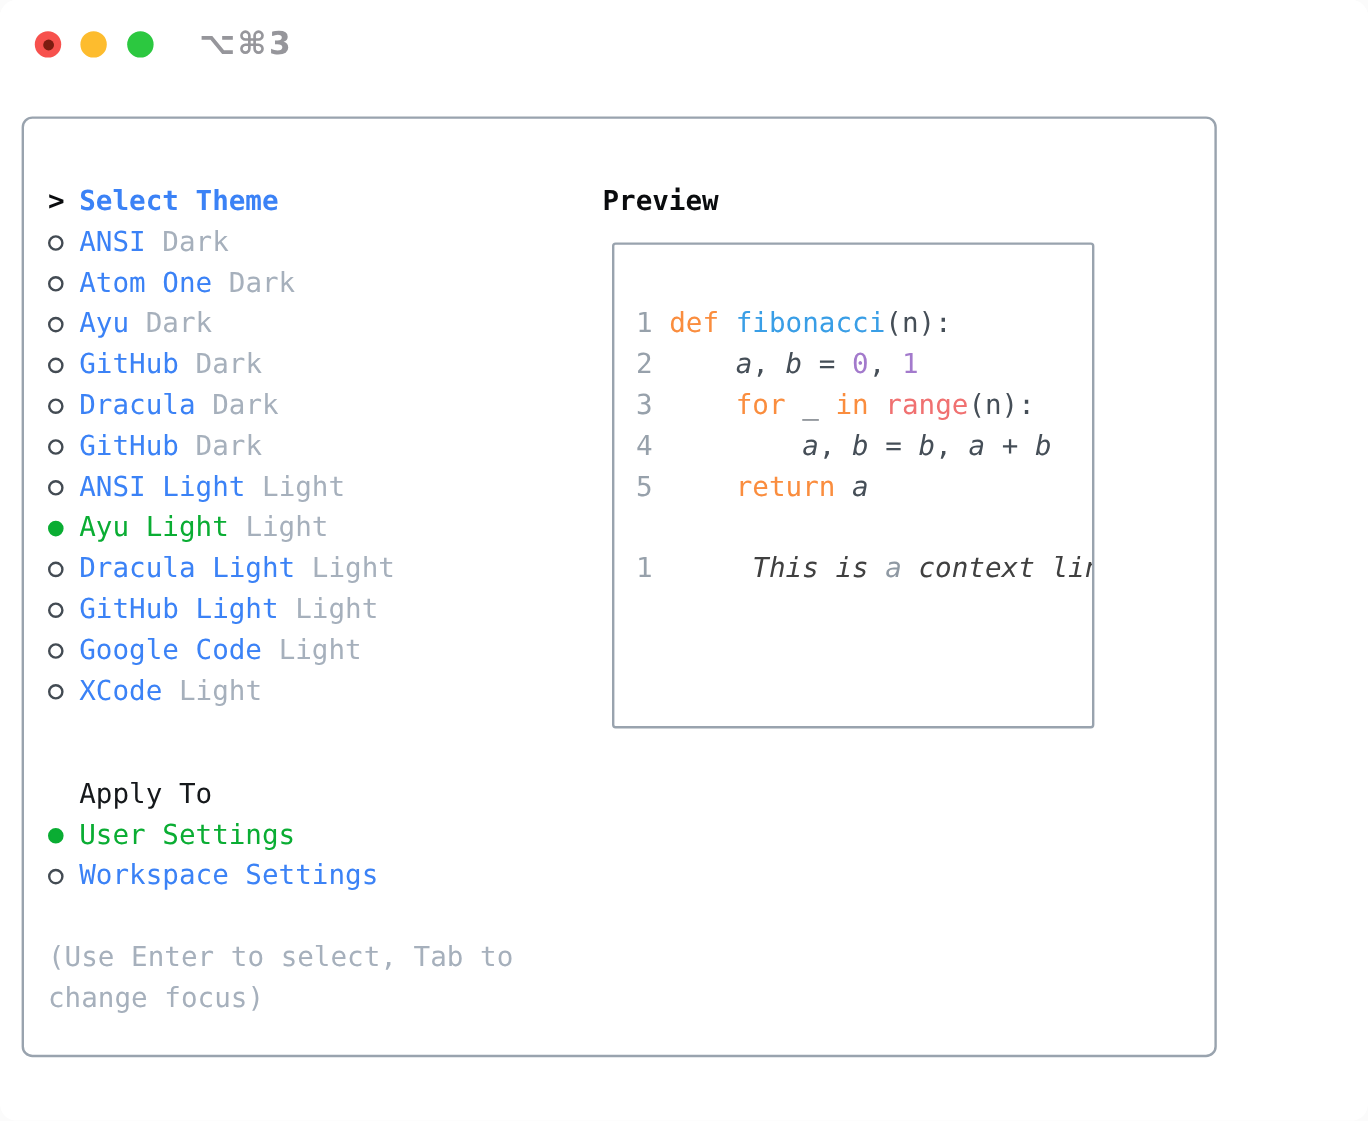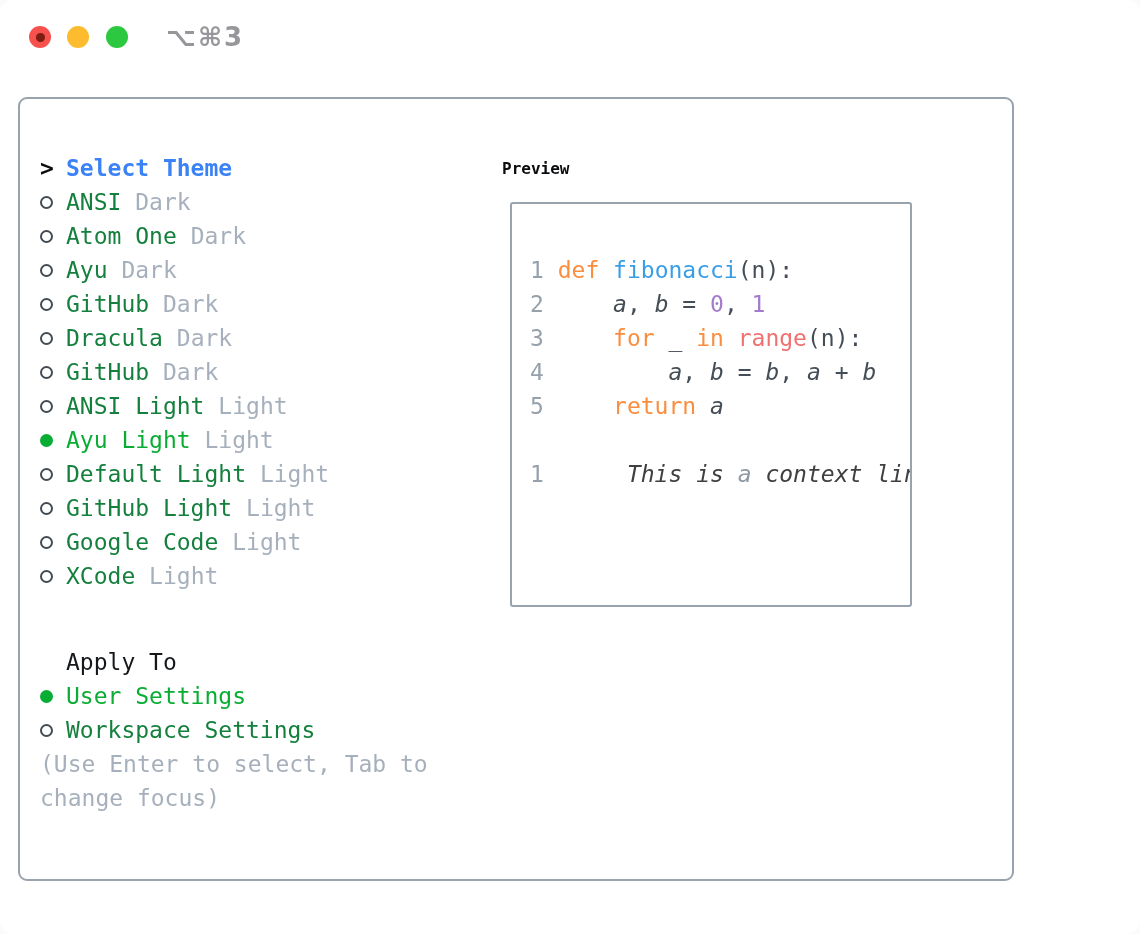--- a/index.html
+++ b/index.html
@@ -23,29 +23,29 @@
   .panel { position:absolute; left:18px; top:97px; width:996px; height:784px;
            border:2px solid #99a3ae; border-radius:9px; background:#ffffff; }
   
   .left-col { position:absolute; left:20px; top:52px; width:460px; }
   .row { height:34px; display:flex; align-items:center; font-size:23px; white-space:pre; }
   .marker-cell { width:26px; display:flex; align-items:center; }
   .hdr-marker { color:#0a0c0e; font-weight:700; font-size:23px; }
   .hdr-label { color:#3b82f6; font-weight:700; }
   .radio { width:13px; height:13px; border-radius:50%; border:2px solid #434b53; background:transparent; }
   .radio.sel { background:#0aad33; border-color:#0aad33; }
-  .item-name { color:#15803d; }
+  .item-name { color:#3b82f6; }
   .item-name.sel { color:#0aad33; }
   .item-variant { color:#a6b0bc; }
   .apply-section { margin-top:52px; }
   .apply-hdr { color:#15181b; }
-  .help { color:#a6b0bc; }
+  .help { margin-top:34px; color:#a6b0bc; }
   
   .preview-label { position:absolute; left:482px; top:52px; height:34px; display:flex;
-                   align-items:center; font-size:16px; font-weight:700; color:#0a0c0e;text-align:right; }
+                   align-items:center; font-size:23px; font-weight:700; color:#0a0c0e;text-align:right; }
   .preview-box { position:absolute; left:490px; top:103px; width:402px; height:405px;
                  border:2px solid #99a3ae; border-radius:3px; background:#ffffff;
                  padding:49px 0 0 18px; overflow:hidden; }
   .code-line { height:34px; line-height:34px; font-size:23px; white-space:pre; }
   .ln { display:inline-block; width:2ch; color:#97a1ab; }
   .diff-block { margin-top:34px; }
   .s-kw  { color:#fa8d3e; }
   .s-fn  { color:#399ee6; }
   .s-num { color:#a37acc; }
   .s-bi  { color:#f07171; }
@@ -82,21 +82,21 @@
 
       <div id="theme-items">
           <div class="row"><span class="marker-cell"><span class="radio"></span></span><span class="item-name">ANSI</span><span class="item-name"> </span><span class="item-variant">Dark</span></div>
           <div class="row"><span class="marker-cell"><span class="radio"></span></span><span class="item-name">Atom One</span><span class="item-name"> </span><span class="item-variant">Dark</span></div>
           <div class="row"><span class="marker-cell"><span class="radio"></span></span><span class="item-name">Ayu</span><span class="item-name"> </span><span class="item-variant">Dark</span></div>
           <div class="row"><span class="marker-cell"><span class="radio"></span></span><span class="item-name">GitHub</span><span class="item-name"> </span><span class="item-variant">Dark</span></div>
           <div class="row"><span class="marker-cell"><span class="radio"></span></span><span class="item-name">Dracula</span><span class="item-name"> </span><span class="item-variant">Dark</span></div>
           <div class="row"><span class="marker-cell"><span class="radio"></span></span><span class="item-name">GitHub</span><span class="item-name"> </span><span class="item-variant">Dark</span></div>
           <div class="row"><span class="marker-cell"><span class="radio"></span></span><span class="item-name">ANSI Light</span><span class="item-name"> </span><span class="item-variant">Light</span></div>
           <div class="row"><span class="marker-cell"><span class="radio sel"></span></span><span class="item-name sel">Ayu Light</span><span class="item-name"> </span><span class="item-variant">Light</span></div>
-          <div class="row"><span class="marker-cell"><span class="radio"></span></span><span class="item-name">Default Light</span><span class="item-name"> </span><span class="item-variant">Light</span></div>
+          <div class="row"><span class="marker-cell"><span class="radio"></span></span><span class="item-name">Dracula Light</span><span class="item-name"> </span><span class="item-variant">Light</span></div>
           <div class="row"><span class="marker-cell"><span class="radio"></span></span><span class="item-name">GitHub Light</span><span class="item-name"> </span><span class="item-variant">Light</span></div>
           <div class="row"><span class="marker-cell"><span class="radio"></span></span><span class="item-name">Google Code</span><span class="item-name"> </span><span class="item-variant">Light</span></div>
           <div class="row"><span class="marker-cell"><span class="radio"></span></span><span class="item-name">XCode</span><span class="item-name"> </span><span class="item-variant">Light</span></div>
         </div>
 
       <div class="apply-section">
         <div class="row">
           <span class="marker-cell"></span>
           <span class="apply-hdr">Apply To</span>
         </div>

